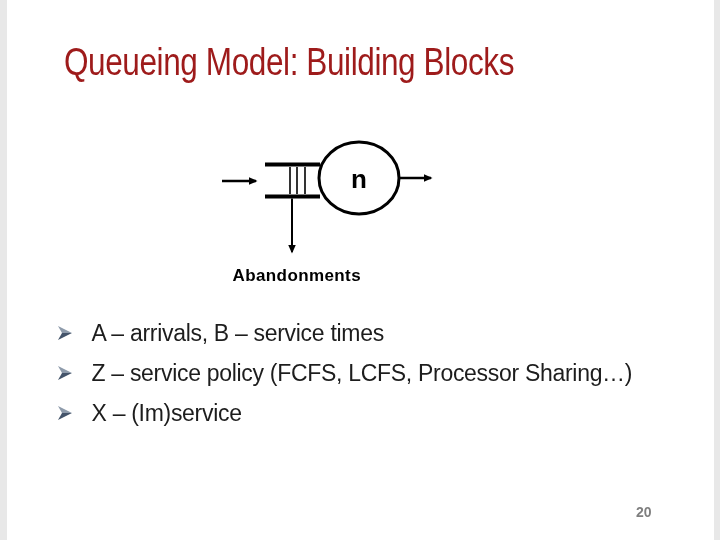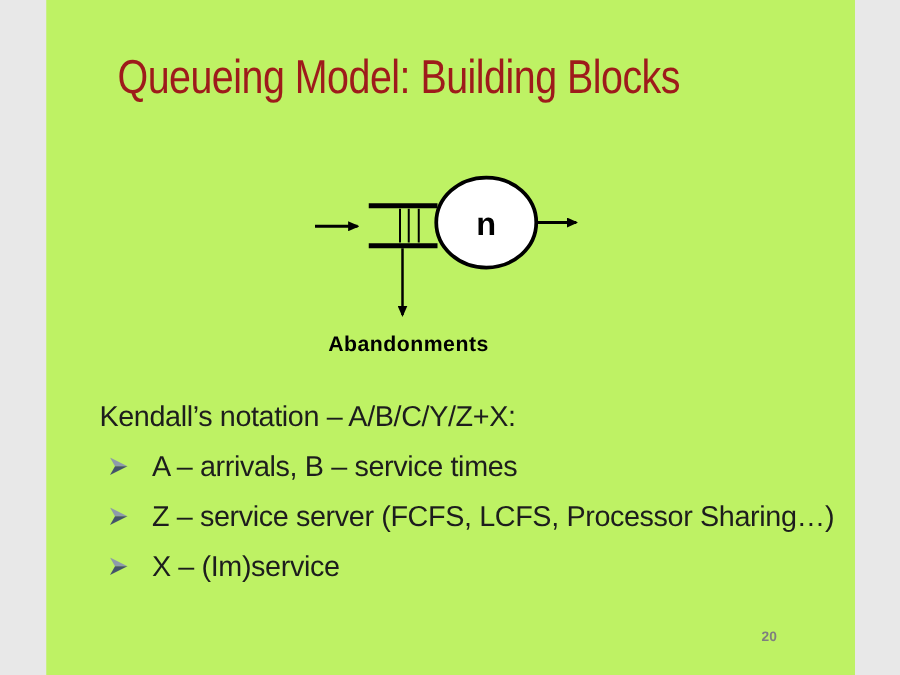--- a/index.html
+++ b/index.html
@@ -1,20 +1,20 @@
 <!DOCTYPE html>
 <html><head>
 <meta charset="utf-8">
 <style>
   html, body { margin: 0; padding: 0; background: #e8e8e8; }
   .slide {
     position: relative;
-    width: 647px; height: 540px;
+    width: 707px; height: 540px;
     margin: 0 auto;
-    background: #bef264;
+    background: #ffffff;
     overflow: hidden;
     font-family: "Liberation Sans", sans-serif;
   }
   
   .slide-title {
     position: absolute;
     left: 57px; top: 42px;
     font-size: 38px;
     line-height: 40px;
     font-weight: 400;
@@ -65,21 +65,21 @@
   .bullet-row { padding-left: 7px; }
   .bullet-glyph {
     display: inline-block;
     width: 16px; height: 14px;
     margin-right: 19px;
     flex: 0 0 auto;
   }
   .page-number {
     position: absolute;
     right: 62px; top: 504px;
-    font-size: 11px;
+    font-size: 14px;
     font-weight: 700;
     color: #7f7f7f;
     text-align: center;
   }
 </style>
 </head>
 <body>
 
 <div class="slide">
 
@@ -106,39 +106,36 @@
     <text class="diagram-n" x="152" y="68" text-anchor="middle">n</text>
 
     <line x1="192" y1="58" x2="224" y2="58" stroke="#000000" stroke-width="2.5" marker-end="url(#arrowhead)"></line>
 
     <line x1="85" y1="78.5" x2="85" y2="132" stroke="#000000" stroke-width="2" marker-end="url(#arrowhead)"></line>
   </svg>
 
   <div class="abandonments-label">Abandonments</div>
 
   <div class="body-text">
-    <div class="body-line">
-      <span>Kendall’s notation – A/B/C/Y/Z+X:</span>
-    </div>
 
     <div class="body-line bullet-row">
       <svg class="bullet-glyph" viewBox="0 0 16 14">
         <polygon points="1,0 15,7 5,7" fill="#8E9BAB"></polygon>
         <polygon points="5,7 15,7 1,14" fill="#44546A"></polygon>
       </svg>
       <span>A – arrivals, B – service times</span>
     </div>
 
 
     <div class="body-line bullet-row">
       <svg class="bullet-glyph" viewBox="0 0 16 14">
         <polygon points="1,0 15,7 5,7" fill="#8E9BAB"></polygon>
         <polygon points="5,7 15,7 1,14" fill="#44546A"></polygon>
       </svg>
-      <span>Z – service server (FCFS, LCFS, Processor Sharing…)</span>
+      <span>Z – service policy (FCFS, LCFS, Processor Sharing…)</span>
     </div>
 
     <div class="body-line bullet-row">
       <svg class="bullet-glyph" viewBox="0 0 16 14">
         <polygon points="1,0 15,7 5,7" fill="#8E9BAB"></polygon>
         <polygon points="5,7 15,7 1,14" fill="#44546A"></polygon>
       </svg>
       <span>X – (Im)service</span>
     </div>
   </div>

